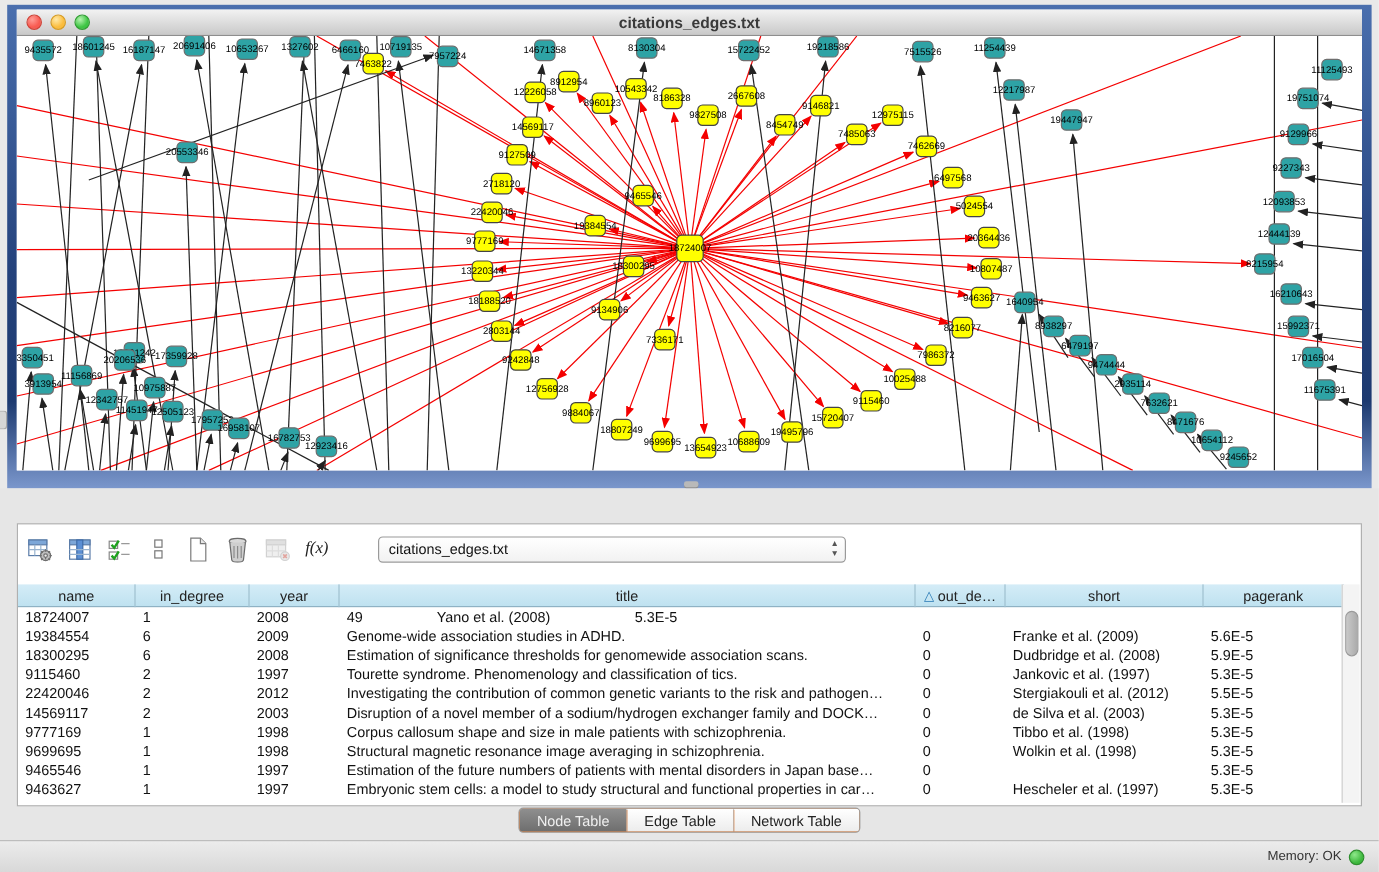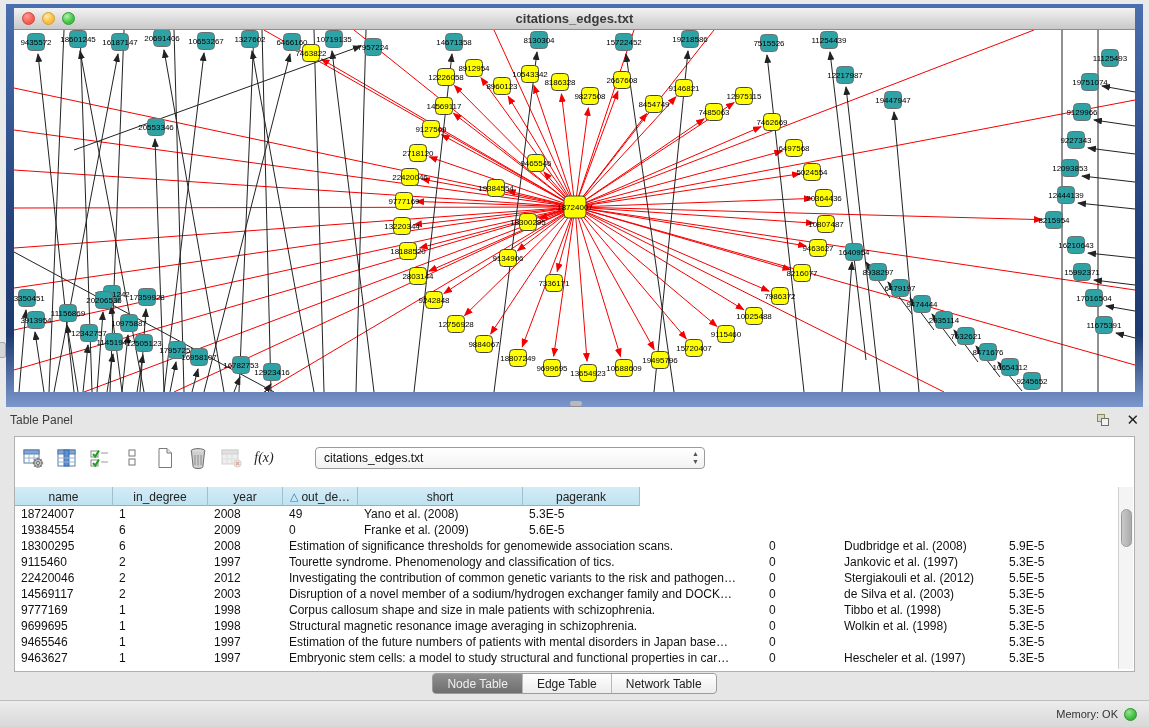--- a/index.html
+++ b/index.html
@@ -406,29 +406,20 @@
         <rect x="550" y="166" width="22" height="22" rx="4" fill="#ffff00" stroke="#444" stroke-width="1"></rect>
         <text x="561" y="179.5" text-anchor="middle" font-size="8" fill="#000" font-family="&quot;Liberation Sans&quot;,&quot;DejaVu Sans&quot;,sans-serif">18724007</text>
       </svg>
   </div>
 </div>
 
 <div class="left-tab"></div>
 <div class="divider-knob"></div>
 
 <div class="table-panel">
-  <div class="panel-header">
-    <span>Table Panel</span>
-    <span class="spacer"></span>
-    <span class="float-icon">
-        <span class="sq1"></span>
-        <span class="sq2"></span>
-      </span>
-    <span class="close-x">✕</span>
-  </div>
 
   <div class="card">
     <div class="toolbar">
       <span class="tool-btn">
         <svg width="21" height="21" viewBox="0 0 21 21">
             <rect x="1" y="2" width="15" height="13" fill="#fff" stroke="#5a7ca8"></rect>
             <rect x="1" y="2" width="15" height="4" fill="#7da7d8" stroke="#5a7ca8"></rect>
             <line x1="6" y1="6" x2="6" y2="15" stroke="#9ab4cf"></line>
             <line x1="11" y1="6" x2="11" y2="15" stroke="#9ab4cf"></line>
             <line x1="1" y1="10" x2="16" y2="10" stroke="#9ab4cf"></line>
@@ -490,37 +481,39 @@
       <div class="combo">
         <span>citations_edges.txt</span>
         <span class="arrows">▲<br>▼</span>
       </div>
     </div>
 
     <div class="thead" id="thead">
         <div class="th" style="width: 98px;">name</div>
         <div class="th" style="width: 95px;">in_degree</div>
         <div class="th" style="width: 75px;">year</div>
+        <div class="th" style="width: 480px;">title</div>
         <div class="th" style="width: 75px;"><span class="sort-tri">△</span>out_de…</div>
         <div class="th" style="width: 165px;">short</div>
         <div class="th" style="width: 117px;">pagerank</div>
       </div>
     <div class="tbody" id="tbody">
         <div class="tr">
           <div class="td" style="width: 98px;">18724007</div>
           <div class="td" style="width: 95px;">1</div>
           <div class="td" style="width: 75px;">2008</div>
           <div class="td" style="width: 75px;">49</div>
           <div class="td" style="width: 165px;">Yano et al. (2008)</div>
           <div class="td" style="width: 117px;">5.3E-5</div>
         </div>
         <div class="tr">
           <div class="td" style="width: 98px;">19384554</div>
           <div class="td" style="width: 95px;">6</div>
           <div class="td" style="width: 75px;">2009</div>
+          <div class="td" style="width: 480px;">Genome-wide association studies in ADHD.</div>
           <div class="td" style="width: 75px;">0</div>
           <div class="td" style="width: 165px;">Franke et al. (2009)</div>
           <div class="td" style="width: 117px;">5.6E-5</div>
         </div>
         <div class="tr">
           <div class="td" style="width: 98px;">18300295</div>
           <div class="td" style="width: 95px;">6</div>
           <div class="td" style="width: 75px;">2008</div>
           <div class="td" style="width: 480px;">Estimation of significance thresholds for genomewide association scans.</div>
           <div class="td" style="width: 75px;">0</div>

